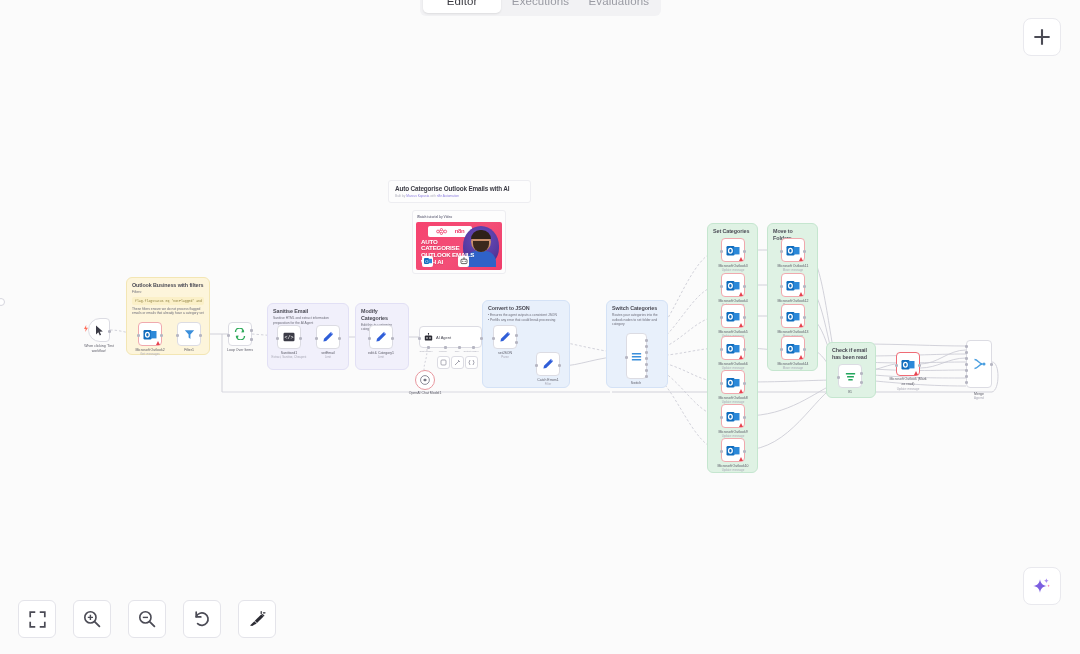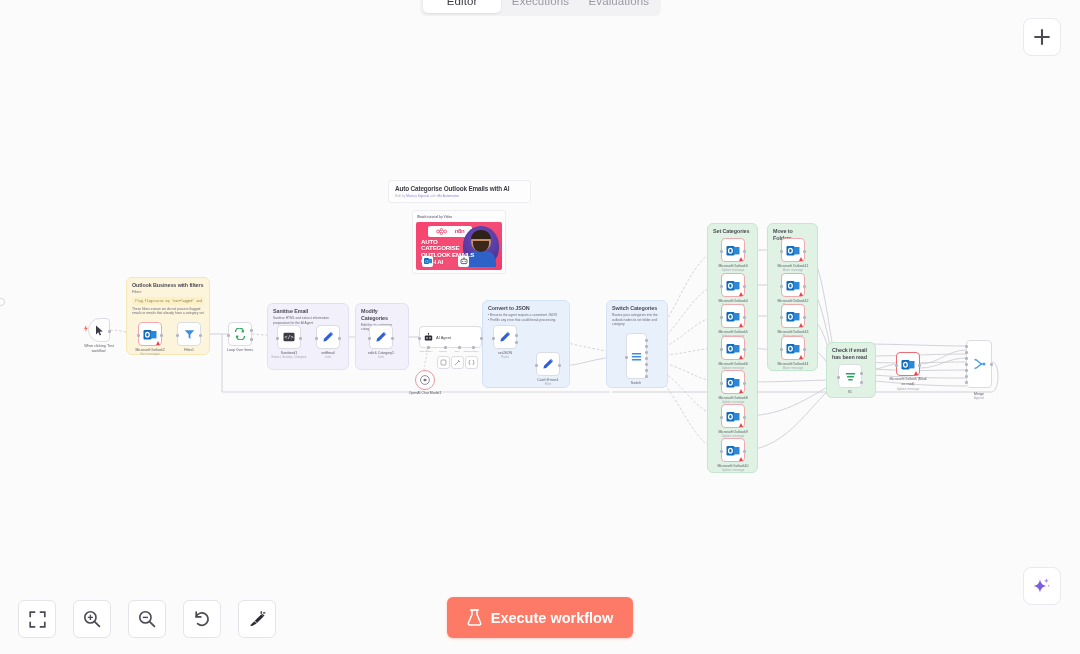--- a/index.html
+++ b/index.html
@@ -814,27 +814,20 @@
     </div>
     <div class="tbtn">
       <svg width="18" height="18" viewBox="0 0 18 18">
         <path d="M2,15.6 L6.4,11.2 L8.6,13.4 L4.2,15.9 Z" fill="#2b2b33"></path>
         <path d="M6.8,10.8 L13.4,4.2 L15.6,6.4 L9,13 Z" fill="#2b2b33"></path>
         <path d="M13.2,1.6 L13.2,3.4 M15.4,2.8 L17,2.8 M14.6,4.6 L15.8,5.6" stroke="#2b2b33" stroke-width="1.2" stroke-linecap="round"></path>
       </svg>
     </div>
   </div>
 
-  <button class="exec">
-    <svg width="15" height="17" viewBox="0 0 15 17">
-      <path d="M5,1 L10,1 L10,5.4 L13.6,14 A1.4,1.4 0 0 1 12.3,16 L2.7,16 A1.4,1.4 0 0 1 1.4,14 L5,5.4 Z" fill="none" stroke="#ffffff" stroke-width="1.5" stroke-linejoin="round"></path>
-      <path d="M3.6,1 L11.4,1" stroke="#ffffff" stroke-width="1.6" stroke-linecap="round"></path>
-    </svg>
-    <span>Execute workflow</span>
-  </button>
 
   <div class="corner tr">
     <svg width="18" height="18" viewBox="0 0 18 18">
       <path d="M9,2.4 L9,15.6 M2.4,9 L15.6,9" stroke="#4b4b55" stroke-width="2.1" stroke-linecap="square"></path>
     </svg>
   </div>
   <div class="corner br">
     <svg width="20" height="20" viewBox="0 0 20 20">
       <path d="M8,3.2 C8.7,7.4 10.6,9.3 14.8,10 C10.6,10.7 8.7,12.6 8,16.8 C7.3,12.6 5.4,10.7 1.2,10 C5.4,9.3 7.3,7.4 8,3.2 Z" fill="#7c5fe0"></path>
       <path d="M14.4,2.2 C14.7,3.8 15.3,4.4 16.9,4.7 C15.3,5 14.7,5.6 14.4,7.2 C14.1,5.6 13.5,5 11.9,4.7 C13.5,4.4 14.1,3.8 14.4,2.2 Z" fill="#a98df0"></path>

